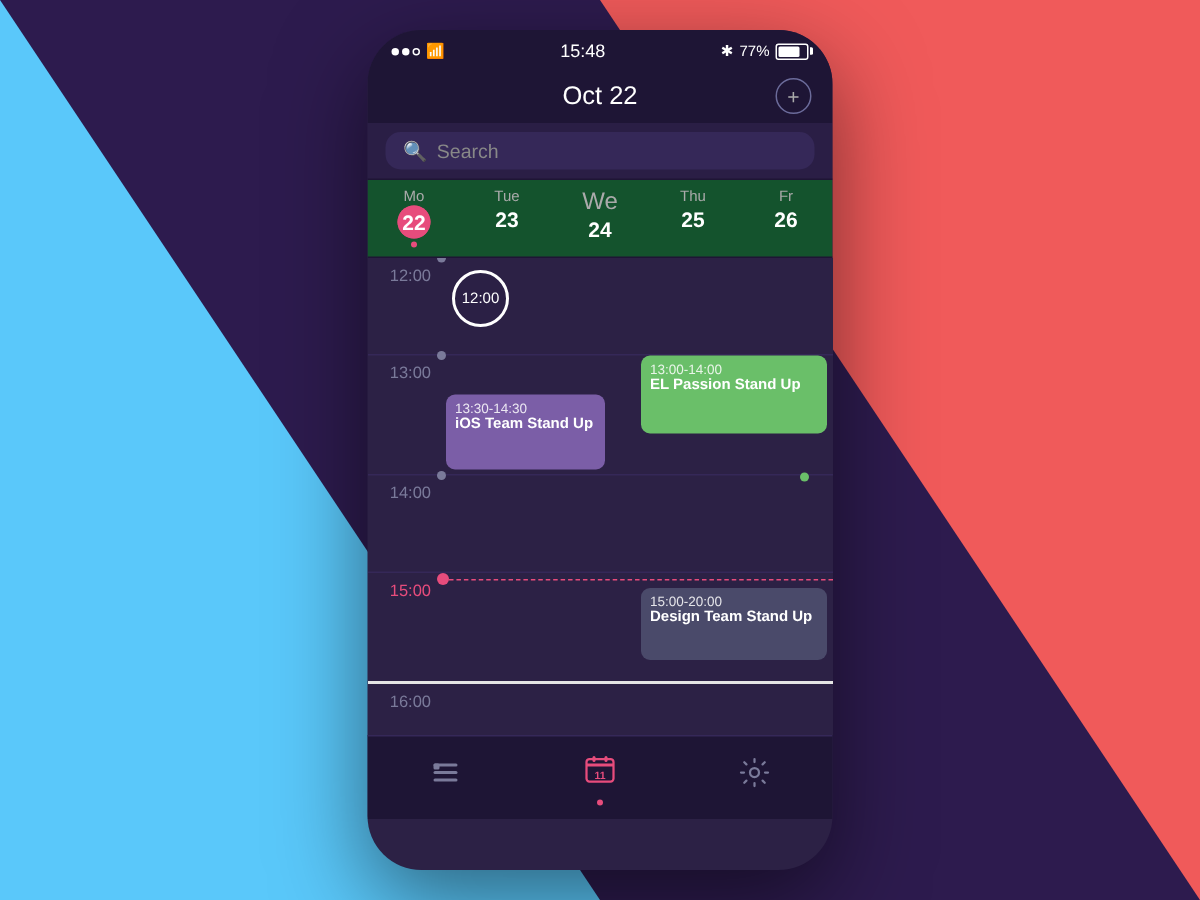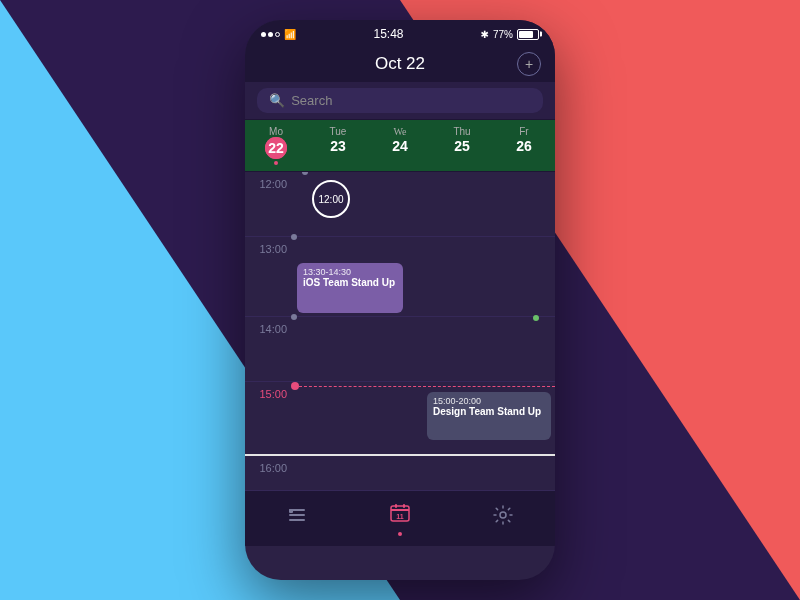--- a/index.html
+++ b/index.html
@@ -274,54 +274,58 @@
       <div class="day-num">
           <div style="background:#e74c7c;color:#fff;border-radius:50%;width:22px;height:22px;display:flex;align-items:center;justify-content:center;margin:0 auto;">22</div>
         </div>
       <div class="day-dot"></div>
     </div>
     <div class="day-col">
       <div style="font-size:10px;color:#aaa;">Tue</div>
       <div class="day-num">23</div>
     </div>
     <div class="day-col">
-      <div style="font-size:10px;color:#aaa;font-family:Liberation Serif, serif;">We</div>
+      <div style="font-size:16px;color:#aaa;">We</div>
       <div class="day-num">24</div>
     </div>
     <div class="day-col">
       <div style="font-size:10px;color:#aaa;">Thu</div>
       <div class="day-num">25</div>
     </div>
     <div class="day-col">
       <div style="font-size:10px;color:#aaa;">Fr</div>
       <div class="day-num">26</div>
     </div>
   </div>
 
   <div class="cal-body" style="height:318px; position:relative;">
 
-    <div class="time-row" style="min-height:64px;gap:11px;">
+    <div class="time-row" style="min-height:64px;">
       <div class="time-label">12:00</div>
       <div class="time-content">
         <div class="dot-marker"></div>
 
         <div class="clock-circle">12:00</div>
       </div>
     </div>
 
     <div class="time-row" style="min-height:80px; position:relative;">
       <div class="time-label">13:00</div>
       <div class="time-content" style="position:relative;">
         <div class="dot-marker"></div>
 
         <div class="event-block" style="background:#7b5ea7; top:26px; left:2px; width:106px; height:50px;">
           <div class="event-time-label">13:30-14:30</div>
           <div class="event-title">iOS Team Stand Up</div>
         </div>
 
+        <div class="event-block" style="background:#6abf69; top:0px; left:132px; width:124px; height:52px;">
+          <div class="event-time-label">13:00-14:00</div>
+          <div class="event-title">EL Passion Stand Up</div>
+        </div>
 
         <div style="width:6px;height:6px;border-radius:50%;background:#6abf69;position:absolute;top:78px;left:238px;"></div>
       </div>
     </div>
 
     <div class="time-row" style="min-height:64px;">
       <div class="time-label">14:00</div>
       <div class="time-content">
         <div class="dot-marker"></div>
       </div>

